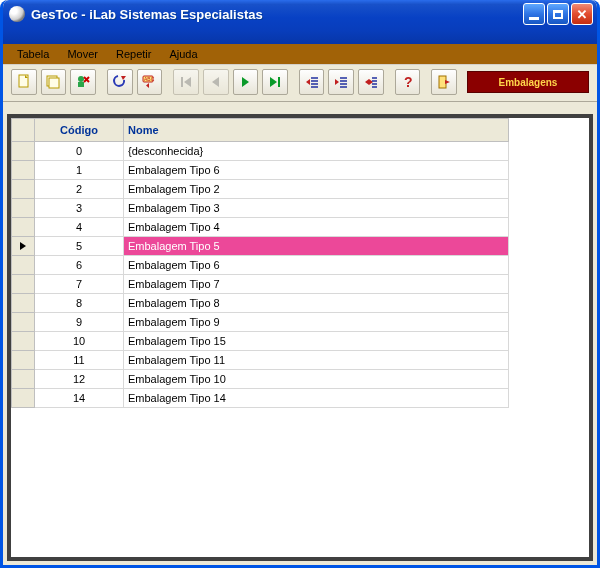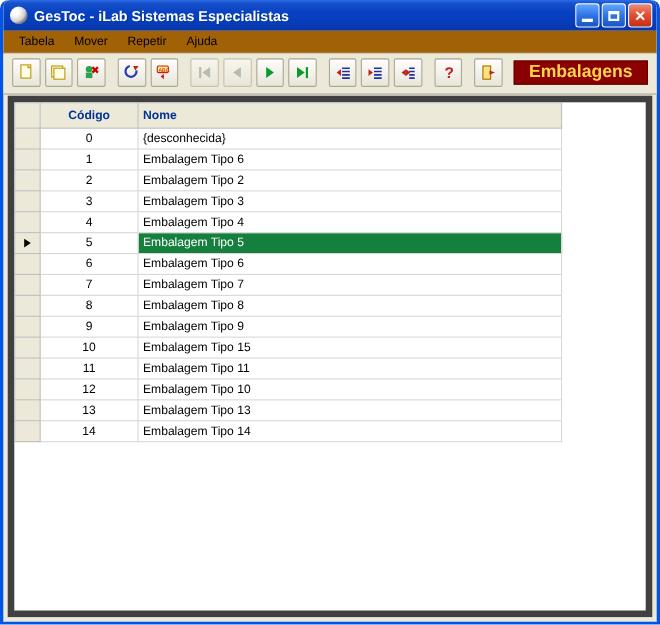--- a/index.html
+++ b/index.html
@@ -22,21 +22,21 @@
     display: flex;
     flex-direction: column;
   }
   
   .titlebar {
     height: 28px;
     background: linear-gradient(to bottom,
       #2a6dec 0%, #1851c9 10%, #0841c4 40%, #083dbb 70%, #0736a8 100%);
     display: flex;
     align-items: center;
-    padding: 0 4px 0 6px;
+    padding: 0 4px 16px 6px;
     border-radius: 6px 6px 0 0;
   }
   .titlebar .app-icon {
     width: 16px; height: 16px;
     background: radial-gradient(circle at 30% 30%, #ffffff 20%, #d0d0d0 55%, #808080 70%);
     border-radius: 50%;
     margin-right: 6px;
     flex: 0 0 auto;
   }
   .titlebar .title-text {
@@ -113,34 +113,34 @@
   }
   .tbtn.disabled { opacity: 0.6; }
   .tbtn svg { width: 16px; height: 16px; display:block; }
   .tgap { width: 3px; }
   .section-label {
     flex: 1 1 auto;
     height: 20px;
     background: #8b0000;
     color: #ffd54a;
     font-weight: bold;
-    font-size: 16px;
+    font-size: 10px;
     display: flex;
     align-items: center;
     justify-content: center;
     margin-left: 6px;
     border: 1px solid #5a0000;
     min-width: 120px;
   }
   
   .content {
     flex: 1 1 auto;
     background: #fff;
-    margin: 1px 4px 4px 4px;
-    border: 6px solid #404040;
+    margin: 12px 4px 4px 4px;
+    border: 4px solid #404040;
     overflow: hidden;
     position: relative;
   }
   .grid {
     width: 498px;
     font-size: 11px;
     border-collapse: collapse;
   }
   .grid th {
     background: #ece9d8;
@@ -177,21 +177,21 @@
     width: 0; height: 0;
     border-top: 4px solid transparent;
     border-bottom: 4px solid transparent;
     border-left: 6px solid #000;
     margin: 0 auto;
   }
   .grid td.codigo {
     text-align: center;
   }
   .grid tr.selected td.nome {
-    background: #15803d;
+    background: #ec4899;
     color: #fff;
   }
 </style>
 </head>
 <body>
 
 <div class="window">
 
   <div class="titlebar">
     <div class="app-icon"></div>
@@ -422,25 +422,20 @@
             <td class="codigo">11</td>
             <td class="nome">Embalagem Tipo 11</td>
           </tr>
           <tr>
             <td class="gutter"></td>
             <td class="codigo">12</td>
             <td class="nome">Embalagem Tipo 10</td>
           </tr>
           <tr>
             <td class="gutter"></td>
-            <td class="codigo">13</td>
-            <td class="nome">Embalagem Tipo 13</td>
-          </tr>
-          <tr>
-            <td class="gutter"></td>
             <td class="codigo">14</td>
             <td class="nome">Embalagem Tipo 14</td>
           </tr>
         </tbody>
     </table>
   </div>
 
 </div>
 
 </body></html>

